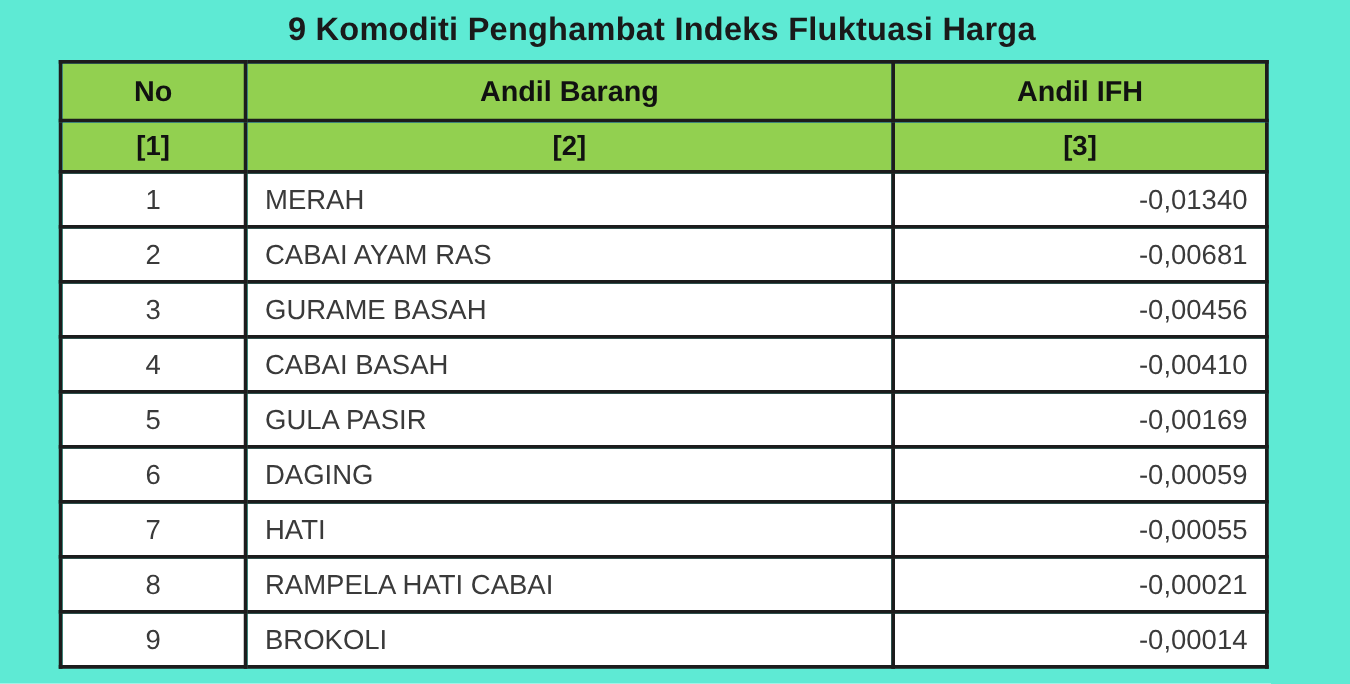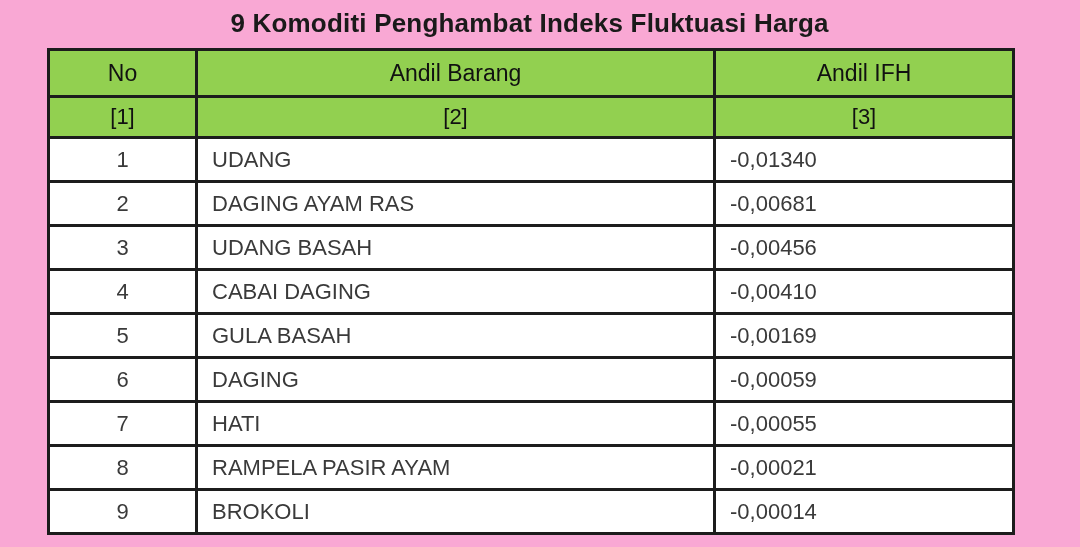--- a/index.html
+++ b/index.html
@@ -5,21 +5,21 @@
   html, body {
     margin: 0;
     padding: 0;
     background: #ffffff;
     font-family: "Liberation Sans", "DejaVu Sans", sans-serif;
   }
   .page {
     position: relative;
     width: 1080px;
     height: 547px;
-    background: #f9a8d4;
+    background: #5eead4;
     overflow: hidden;
   }
   .chart-title {
     position: absolute;
     top: 8px;
     left: 47px;
     width: 965px;
     text-align: center;
     font-size: 26px;
     font-weight: bold;
@@ -40,38 +40,38 @@
   table.ifh-table th,
   table.ifh-table td {
     border: 3px solid #1c1c1c;
     padding: 0 14px;
     overflow: hidden;
     white-space: nowrap;
   }
   table.ifh-table thead th {
     background: #92d050;
     color: #111111;
-    font-weight: normal;
+    font-weight: bold;
     font-size: 23px;
     text-align: center;
     height: 44px;
   }
   table.ifh-table thead tr.subheader th {
     height: 38px;
     font-size: 22px;
   }
   table.ifh-table tbody td {
     background: #ffffff;
     color: #3a3a3a;
     font-size: 22px;
     height: 41px;
   }
   td.cell-no    { text-align: center; }
   td.cell-jenis { text-align: left;  padding-left: 18px; }
-  td.cell-andil { text-align: left; padding-right: 16px; }
+  td.cell-andil { text-align: right; padding-right: 16px; }
 </style>
 </head>
 <body>
 
 <div class="page">
 
   <div class="chart-title">9 Komoditi Penghambat Indeks Fluktuasi Harga</div>
 
   <table class="ifh-table">
     <colgroup>
@@ -87,56 +87,56 @@
       </tr>
       <tr class="subheader">
         <th>[1]</th>
         <th>[2]</th>
         <th>[3]</th>
       </tr>
     </thead>
     <tbody id="table-body">
         <tr>
           <td class="cell-no">1</td>
-          <td class="cell-jenis">UDANG</td>
+          <td class="cell-jenis">MERAH</td>
           <td class="cell-andil">-0,01340</td>
         </tr>
         <tr>
           <td class="cell-no">2</td>
-          <td class="cell-jenis">DAGING AYAM RAS</td>
+          <td class="cell-jenis">CABAI AYAM RAS</td>
           <td class="cell-andil">-0,00681</td>
         </tr>
         <tr>
           <td class="cell-no">3</td>
-          <td class="cell-jenis">UDANG BASAH</td>
+          <td class="cell-jenis">GURAME BASAH</td>
           <td class="cell-andil">-0,00456</td>
         </tr>
         <tr>
           <td class="cell-no">4</td>
-          <td class="cell-jenis">CABAI DAGING</td>
+          <td class="cell-jenis">CABAI BASAH</td>
           <td class="cell-andil">-0,00410</td>
         </tr>
         <tr>
           <td class="cell-no">5</td>
-          <td class="cell-jenis">GULA BASAH</td>
+          <td class="cell-jenis">GULA PASIR</td>
           <td class="cell-andil">-0,00169</td>
         </tr>
         <tr>
           <td class="cell-no">6</td>
           <td class="cell-jenis">DAGING</td>
           <td class="cell-andil">-0,00059</td>
         </tr>
         <tr>
           <td class="cell-no">7</td>
           <td class="cell-jenis">HATI</td>
           <td class="cell-andil">-0,00055</td>
         </tr>
         <tr>
           <td class="cell-no">8</td>
-          <td class="cell-jenis">RAMPELA PASIR AYAM</td>
+          <td class="cell-jenis">RAMPELA HATI CABAI</td>
           <td class="cell-andil">-0,00021</td>
         </tr>
         <tr>
           <td class="cell-no">9</td>
           <td class="cell-jenis">BROKOLI</td>
           <td class="cell-andil">-0,00014</td>
         </tr>
       </tbody>
   </table>
 

